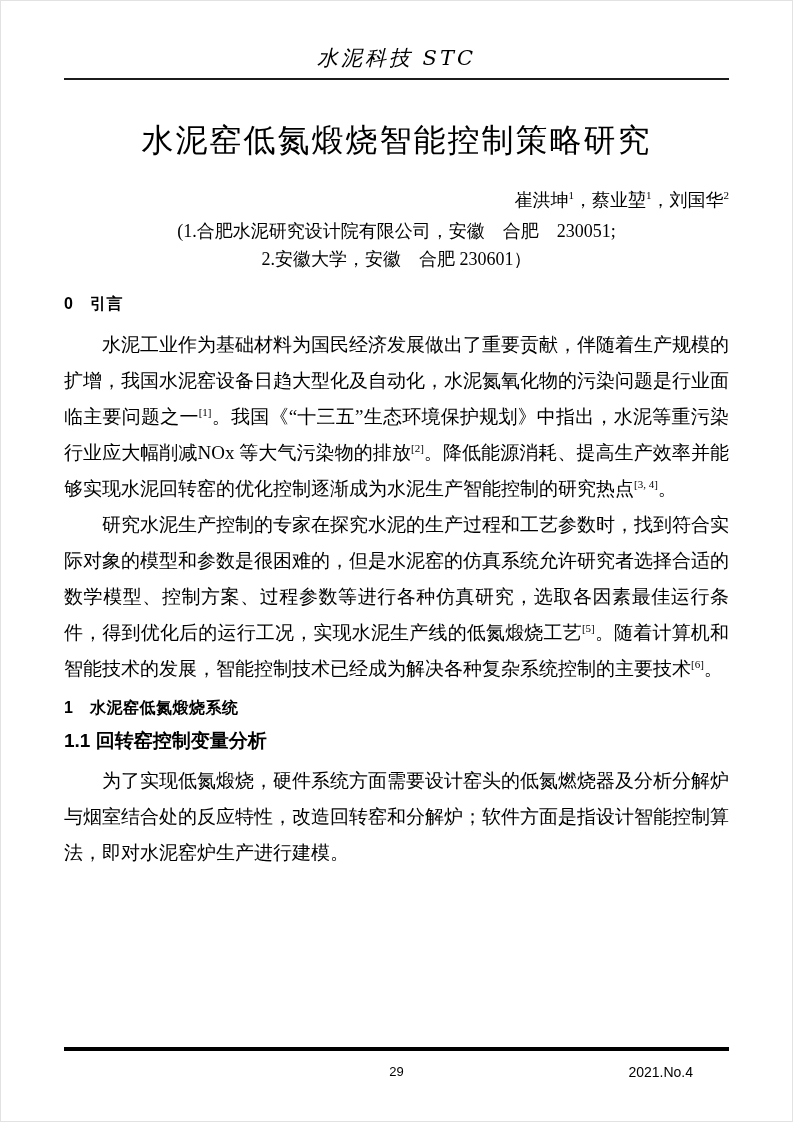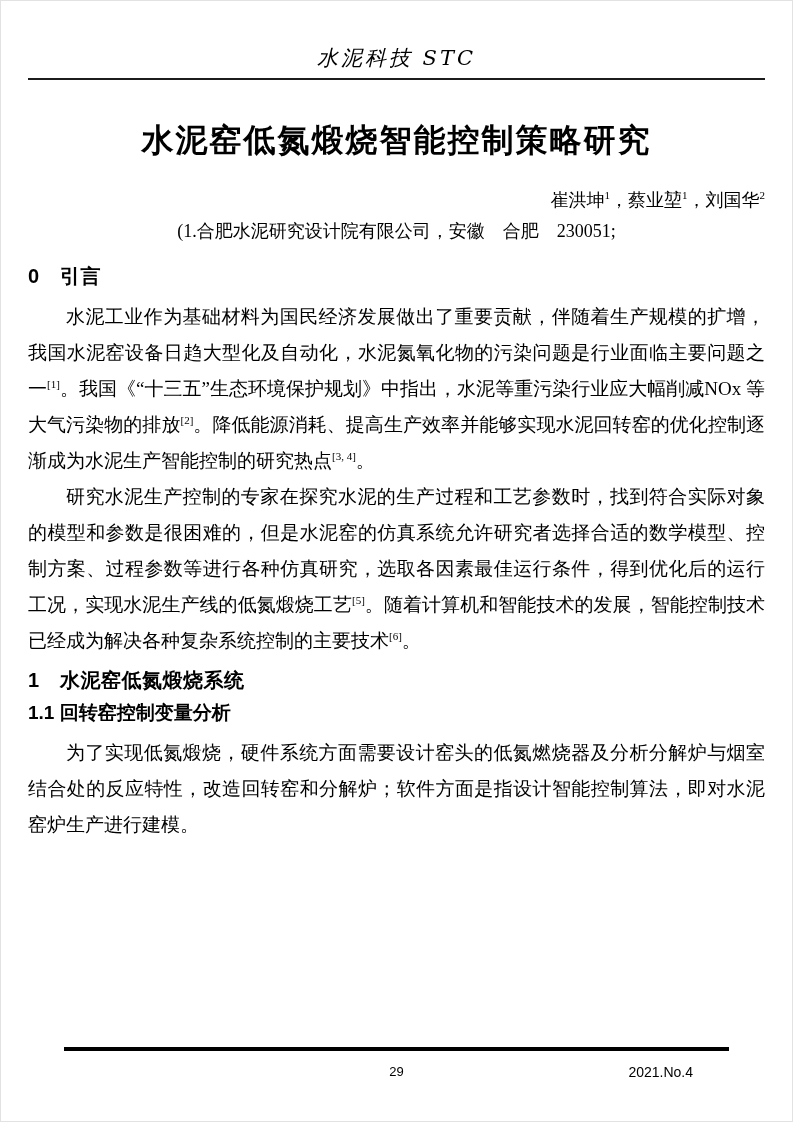--- a/index.html
+++ b/index.html
@@ -3,21 +3,21 @@
 <meta charset="utf-8">
 <style>
   html, body { margin: 0; padding: 0; background: #ffffff; }
   .page {
     position: relative;
     width: 793px;
     height: 1122px;
     margin: 0 auto;
     background: #ffffff;
     box-sizing: border-box;
-    padding: 0 28px;
+    padding: 0 64px;
     overflow: hidden;
     outline: 1px solid #e2e2e2;
     outline-offset: -1px;
     font-family: "Liberation Serif", "DejaVu Serif", serif;
     color: #000000;
   }
   .journal-header {
     margin-top: 45px;
     text-align: center;
     font-size: 21px;
@@ -29,41 +29,41 @@
   .header-rule {
     margin-top: 7px;
     height: 2px;
     background: #1c1c1c;
   }
   .paper-title {
     margin-top: 40px;
     text-align: center;
     font-size: 32px;
     line-height: 40px;
-    font-weight: bold;
+    font-weight: normal;
     letter-spacing: 2px;
     font-family: "Liberation Sans", "DejaVu Sans", sans-serif;
   }
   .author-line {
     margin-top: 22px;
     text-align: right;
     font-size: 18px;
     line-height: 26px;
   }
   .author-line sup { font-size: 11px; }
   .affiliation-block { margin-top: 4px; }
   .affiliation {
     text-align: center;
     font-size: 18px;
     line-height: 28px;
   }
   .article-body { margin-top: 0; }
   h2.section {
     font-family: "Liberation Sans", "DejaVu Sans", sans-serif;
-    font-size: 20px;
+    font-size: 16px;
     line-height: 26px;
     font-weight: bold;
     letter-spacing: 0.5px;
     margin: 18px 0 10px 0;
   }
   h2.section.later { margin: 8px 0 8px 0; }
   h3.subsection {
     font-family: "Liberation Sans", "DejaVu Sans", sans-serif;
     font-size: 19px;
     line-height: 24px;
@@ -118,20 +118,21 @@
   <div class="journal-header">水泥科技 STC</div>
 
   <div class="header-rule"></div>
 
   <div class="paper-title">水泥窑低氮煅烧智能控制策略研究</div>
 
   <div class="author-line"><span>崔洪坤</span><sup>1</sup>，<span>蔡业堃</span><sup>1</sup>，<span>刘国华</span><sup>2</sup></div>
 
   <div class="affiliation-block">
       <div class="affiliation">(1.合肥水泥研究设计院有限公司，安徽　合肥　230051;</div>
+      <div class="affiliation">2.安徽大学，安徽　合肥 230601）</div>
     </div>
 
   <div class="article-body">
       <h2 class="section">0　引言</h2>
       <p class="body">水泥工业作为基础材料为国民经济发展做出了重要贡献，伴随着生产规模的扩增，我国水泥窑设备日趋大型化及自动化，水泥氮氧化物的污染问题是行业面临主要问题之一<sup>[1]</sup>。我国《“十三五”生态环境保护规划》中指出，水泥等重污染行业应大幅削减NOx 等大气污染物的排放<sup>[2]</sup>。降低能源消耗、提高生产效率并能够实现水泥回转窑的优化控制逐渐成为水泥生产智能控制的研究热点<sup>[3, 4]</sup>。</p>
       <p class="body">研究水泥生产控制的专家在探究水泥的生产过程和工艺参数时，找到符合实际对象的模型和参数是很困难的，但是水泥窑的仿真系统允许研究者选择合适的数学模型、控制方案、过程参数等进行各种仿真研究，选取各因素最佳运行条件，得到优化后的运行工况，实现水泥生产线的低氮煅烧工艺<sup>[5]</sup>。随着计算机和智能技术的发展，智能控制技术已经成为解决各种复杂系统控制的主要技术<sup>[6]</sup>。</p>
       <h2 class="section later">1　水泥窑低氮煅烧系统</h2>
       <h3 class="subsection">1.1 回转窑控制变量分析</h3>
       <p class="body">为了实现低氮煅烧，硬件系统方面需要设计窑头的低氮燃烧器及分析分解炉与烟室结合处的反应特性，改造回转窑和分解炉；软件方面是指设计智能控制算法，即对水泥窑炉生产进行建模。</p>
     </div>

